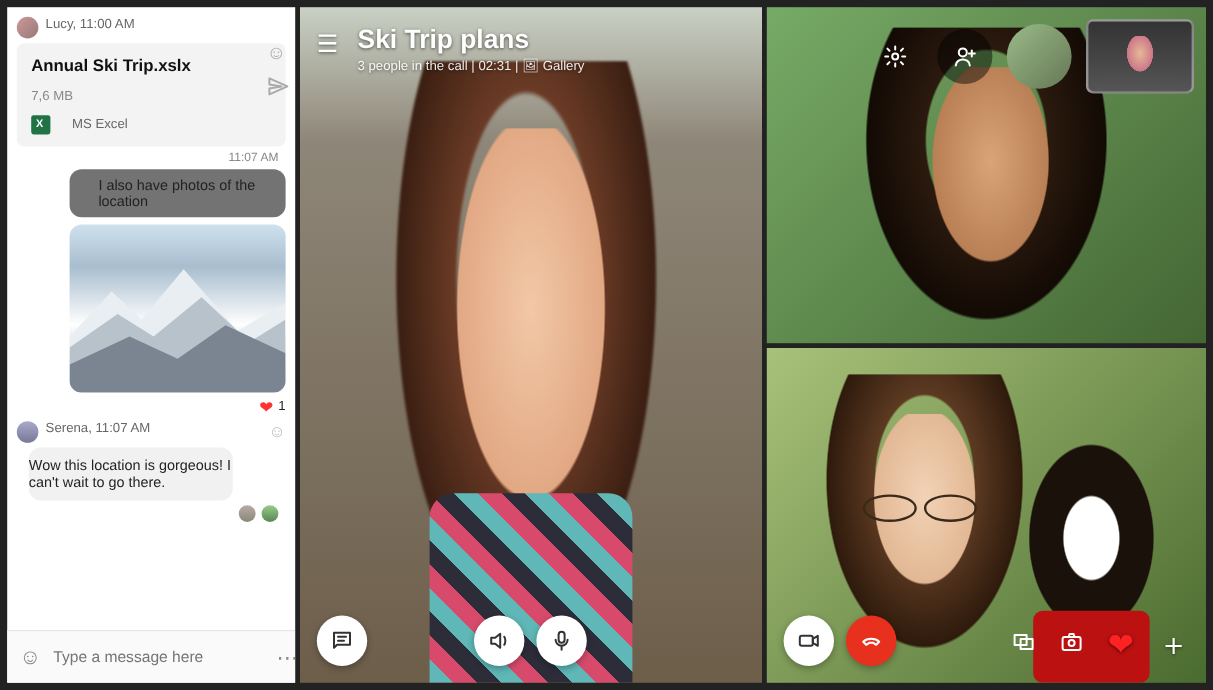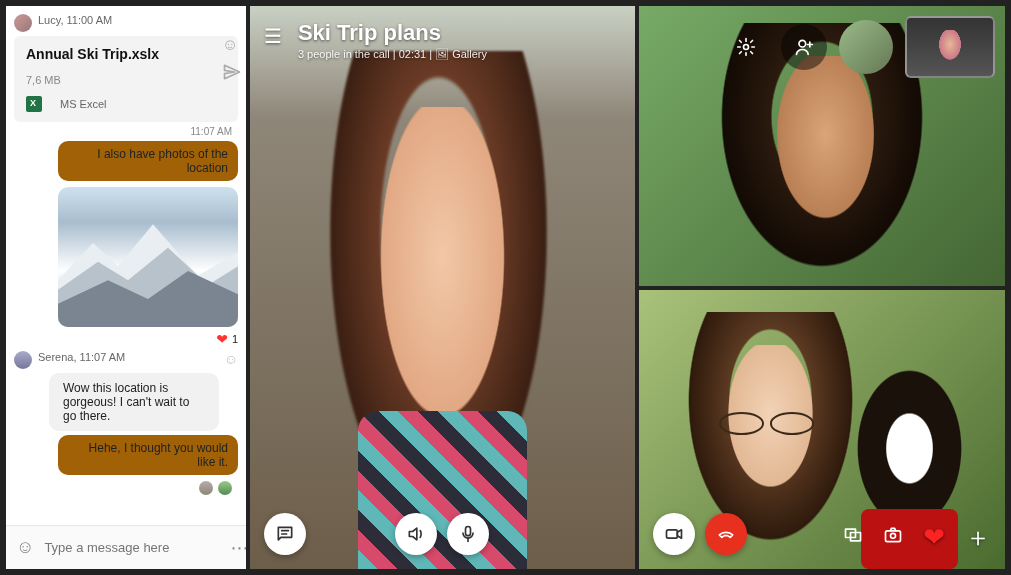--- a/index.html
+++ b/index.html
@@ -52,29 +52,28 @@
     width:16px; height:16px; background:#217346; border-radius:2px;
     position:relative; display:inline-block;
   }
   .excel-icon::after{content:"X"; color:#fff; font-size:9px; font-weight:bold; position:absolute; top:2px; left:4px;}
   .download-btn {
     display:block; text-align:center; font-weight:600; font-size:12px;
     margin-top:10px; padding:6px 0; cursor:pointer; color:#222;
   }
   .time-sep { text-align:right; font-size:10px; color:#888; margin:4px 6px; }
   .bubble-out {
-    background:#a16207; border-radius:10px; padding:6px 10px;
+    background:#737373; border-radius:10px; padding:6px 24px;
     margin-left:auto; max-width:180px; font-size:12px; color:#222;
     margin-bottom:6px;
-    text-align:right;
   }
   .bubble-in {
-    background:#f1f1f1; border-radius:10px; padding:8px 14px;
+    background:#f1f1f1; border-radius:10px; padding:8px 0;
     max-width:170px; font-size:12px; color:#222;
-    margin-left:35px; margin-bottom:4px;
+    margin-left:10px; margin-bottom:4px;
   }
   .photo-thumb {
     width:180px; height:140px; border-radius:10px; overflow:hidden;
     margin-left:auto; margin-bottom:4px; position:relative;
     background: linear-gradient(180deg,#cfe1ee 0%,#a8bdce 25%,#fff 60%,#8a97a4 100%);
   }
   .mountain {
     position:absolute; bottom:0; left:0; width:100%; height:80%;
   }
   .reaction-row { display:flex; align-items:center; gap:4px; margin-left:auto; width:fit-content; font-size:11px;}
@@ -254,21 +253,20 @@
 
     <div class="sender-row">
       <span class="avatar-tiny" style="background:linear-gradient(#aac,#779)"></span>
       <span>Serena, 11:07 AM</span>
       <span style="margin-left:auto;color:#bbb;font-size:14px">☺</span>
     </div>
 
     <div class="bubble-in">Wow this location is gorgeous! I can't wait to go there.</div>
 
 
-    <div class="bubble-out">Hehe, I thought you would like it.</div>
 
     <div class="seen-row">
       <span class="seen-avatar"></span>
       <span class="seen-avatar" style="background:linear-gradient(#9c8,#585)"></span>
     </div>
 
   </div>
 
   <div class="composer">
     <span class="emoji-btn">☺</span>

